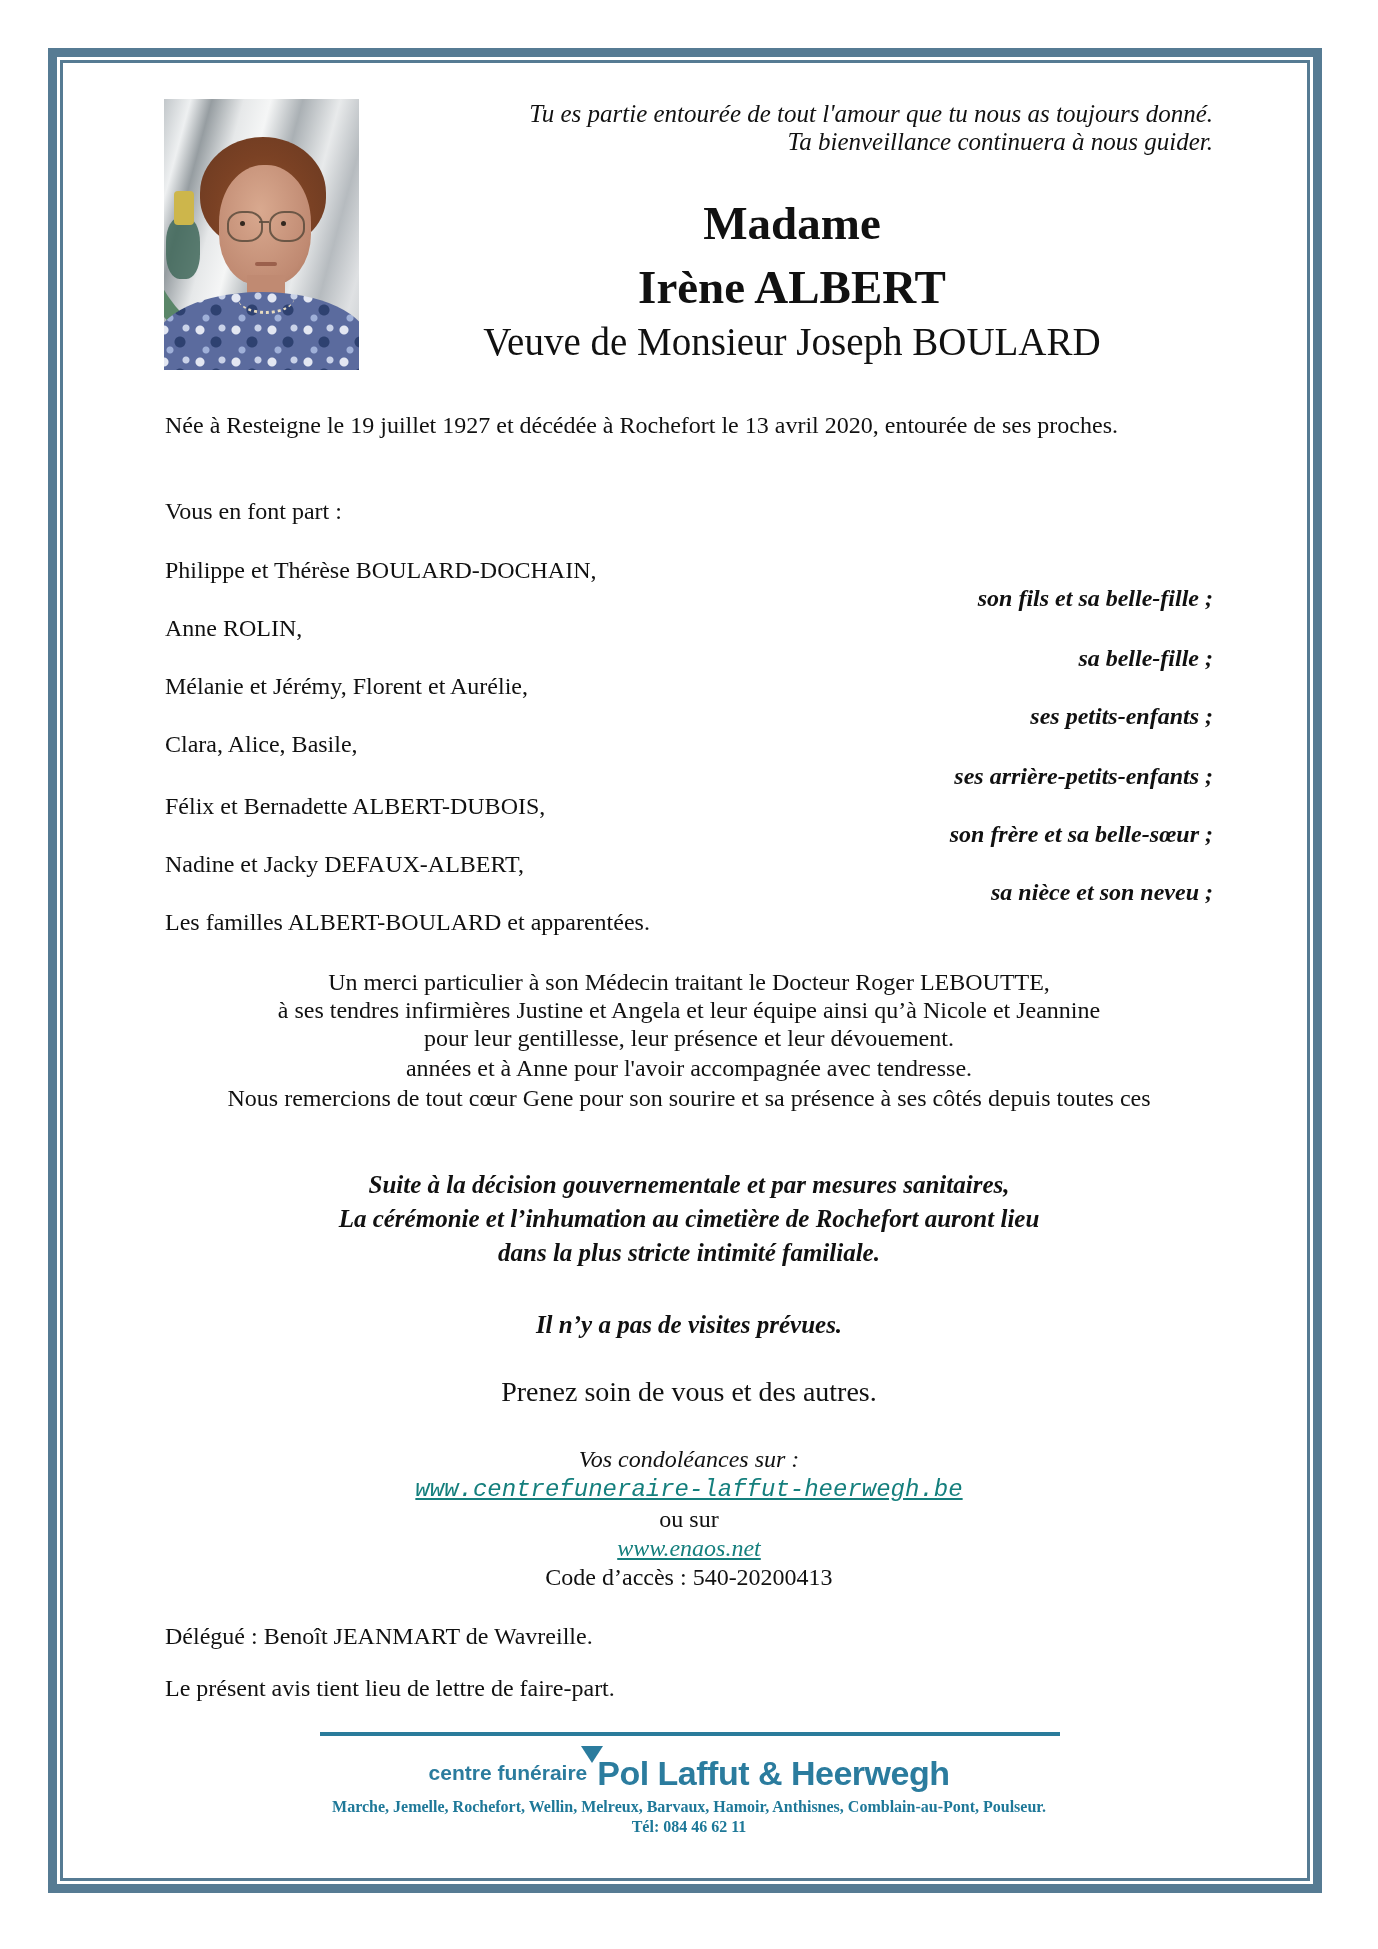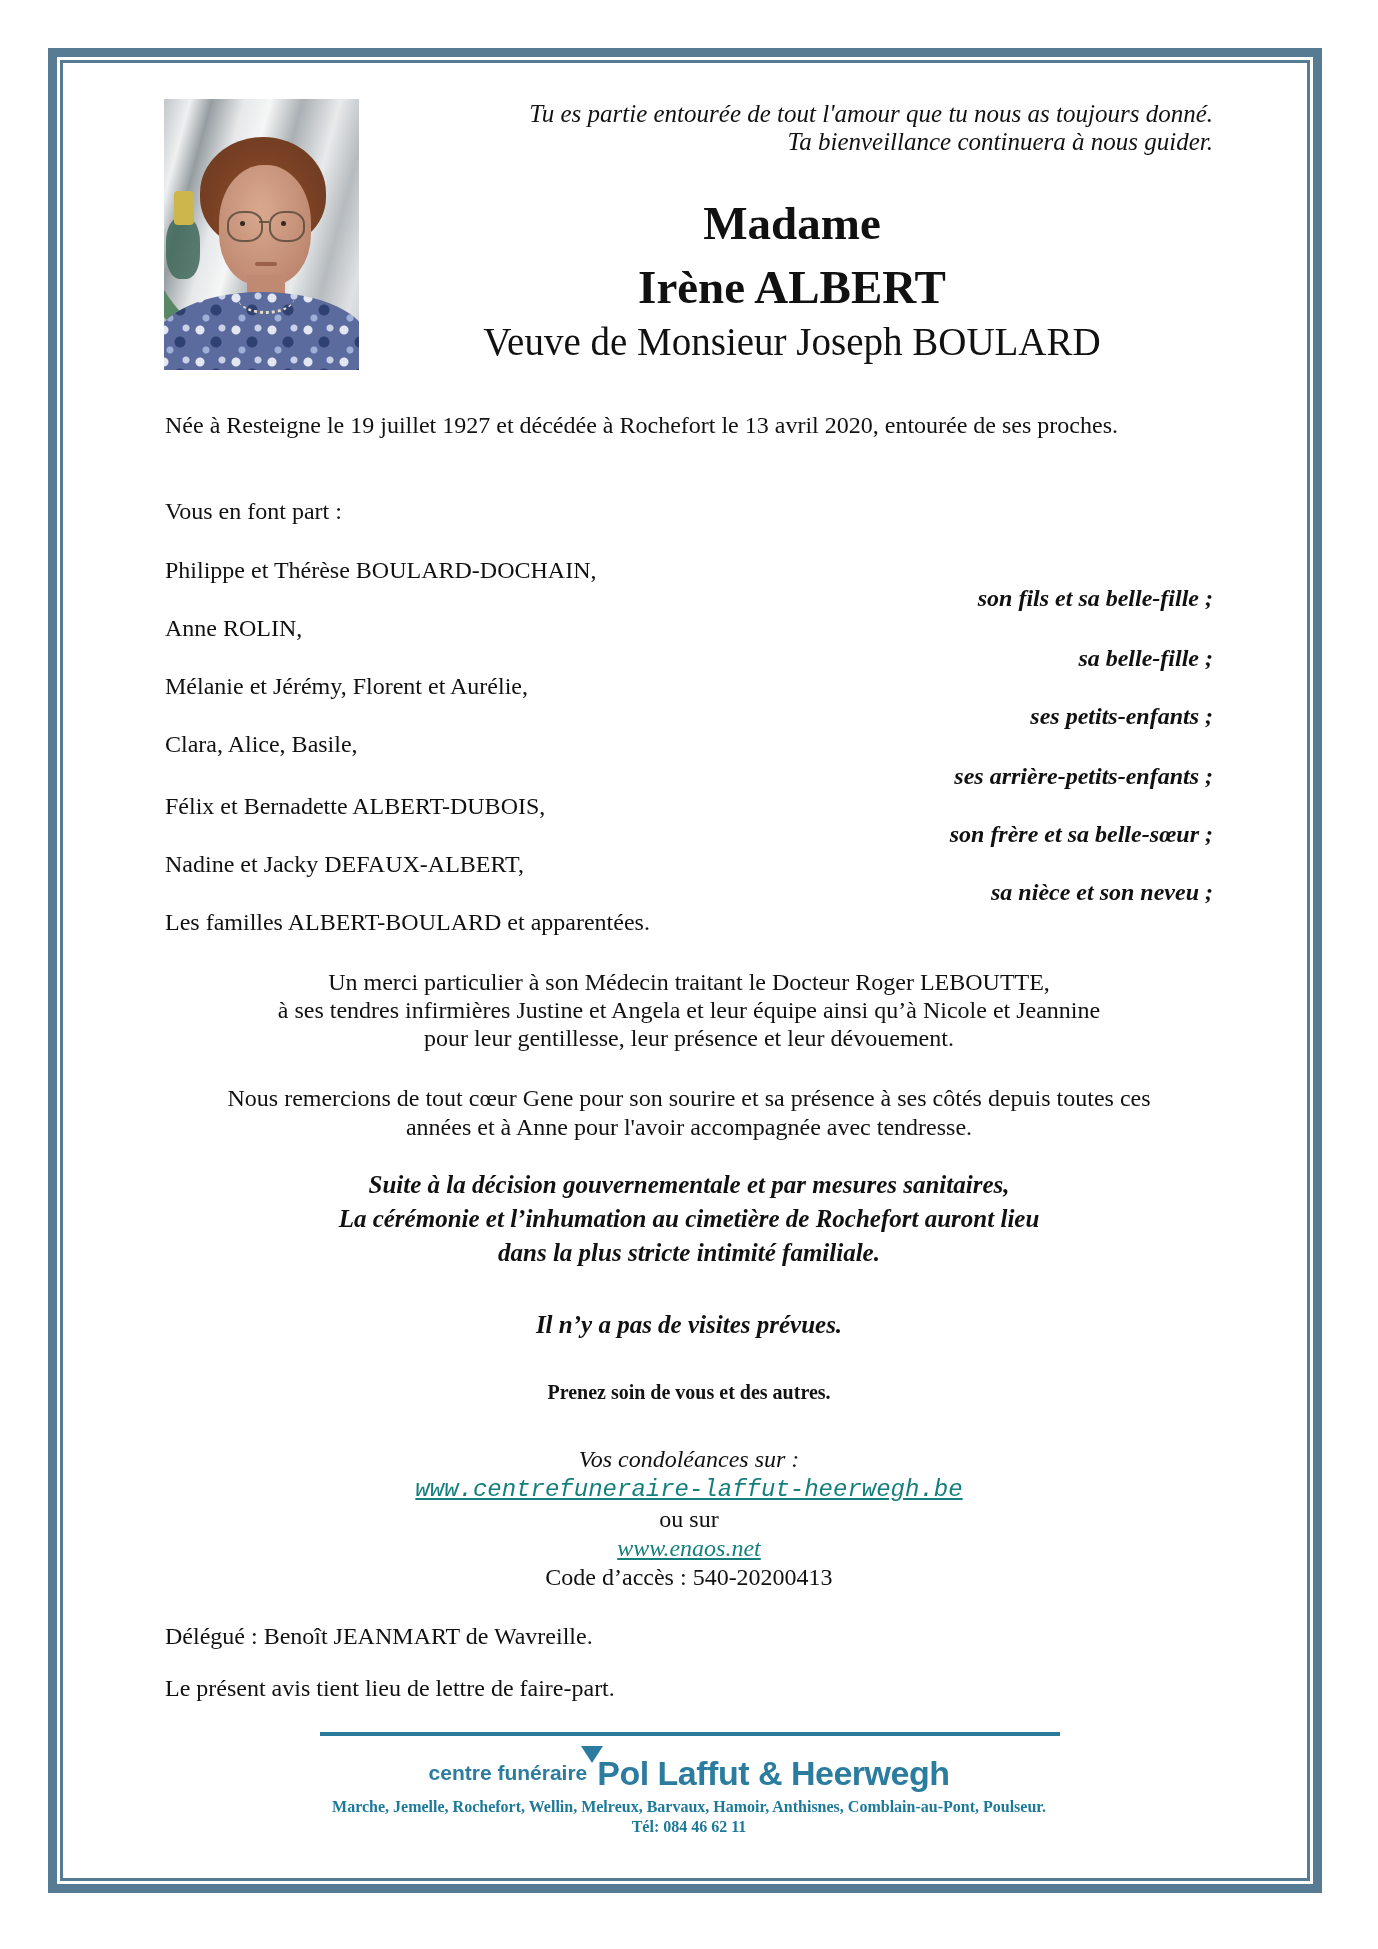--- a/index.html
+++ b/index.html
@@ -28,21 +28,21 @@
   
   .t-sal, .t-name, .t-sub { position:absolute; left:199px; width:856px; text-align:center; white-space:nowrap; }
   .t-sal  { top:193px; font-size:47px; font-weight:bold; line-height:60px; }
   .t-name { top:257px; font-size:47px; font-weight:bold; line-height:60px; }
   .t-sub  { top:319px; font-size:39px; font-weight:normal; line-height:46px; }
 
   .fam-n { left:0; }
   .fam-r { right:0; text-align:right; font-weight:bold; font-style:italic; }
 
   .bolditalic { font-weight:bold; font-style:italic; font-size:25px; line-height:34px; }
-  .boldline   { font-weight:bold; font-size:20px; line-height:28px; }
+  .boldline   { font-weight:normal; font-size:28px; line-height:28px; }
   .italicline { font-style:italic; }
 
   .weblink { color:#157f7d; font-style:italic; text-decoration:underline; cursor:pointer; }
 
   
   .rule { position:absolute; left:155px; top:1732px; width:740px; height:4px; background:#2a7b9b; }
   .brand-row { position:absolute; left:0; top:1753px; width:100%; text-align:center;
                font-family:"Liberation Sans", sans-serif; color:#2b7c9e; white-space:nowrap; }
   .brand-inner { display:inline-flex; align-items:center; gap:10px; }
   .brand-prefix { font-size:21px; font-weight:600; }
@@ -146,21 +146,21 @@
   <div class="line fam-r" style="top:820px;">son frère et sa belle-sœur ;</div>
   <div class="line fam-n" style="top:850px;">Nadine et Jacky DEFAUX-ALBERT,</div>
   <div class="line fam-r" style="top:878px;">sa nièce et son neveu ;</div>
   <div class="line fam-n" style="top:908px;">Les familles ALBERT-BOULARD et apparentées.</div>
 
   <div class="line center" style="top:968px; line-height:28px;">Un merci particulier à son Médecin traitant le Docteur Roger LEBOUTTE,</div>
   <div class="line center" style="top:996px; line-height:28px;">à ses tendres infirmières Justine et Angela et leur équipe ainsi qu’à Nicole et Jeannine</div>
   <div class="line center" style="top:1024px; line-height:28px;">pour leur gentillesse, leur présence et leur dévouement.</div>
 
   <div class="line center" style="top:1084px;">Nous remercions de tout cœur Gene pour son sourire et sa présence à ses côtés depuis toutes ces</div>
-  <div class="line center" style="top:1113px;">années et à Anne pour l'avoir accompagnée avec tendresse.</div>
+  <div class="line center" style="top:1054px;">années et à Anne pour l'avoir accompagnée avec tendresse.</div>
 
   <div class="line center bolditalic" style="top:1168px;">Suite à la décision gouvernementale et par mesures sanitaires,</div>
   <div class="line center bolditalic" style="top:1202px;">La cérémonie et l’inhumation au cimetière de Rochefort auront lieu</div>
   <div class="line center bolditalic" style="top:1236px;">dans la plus stricte intimité familiale.</div>
 
   <div class="line center bolditalic" style="top:1308px;">Il n’y a pas de visites prévues.</div>
 
   <div class="line center boldline" style="top:1378px;">Prenez soin de vous et des autres.</div>
 
   <div class="line center italicline" style="top:1445px;">Vos condoléances sur :</div>

